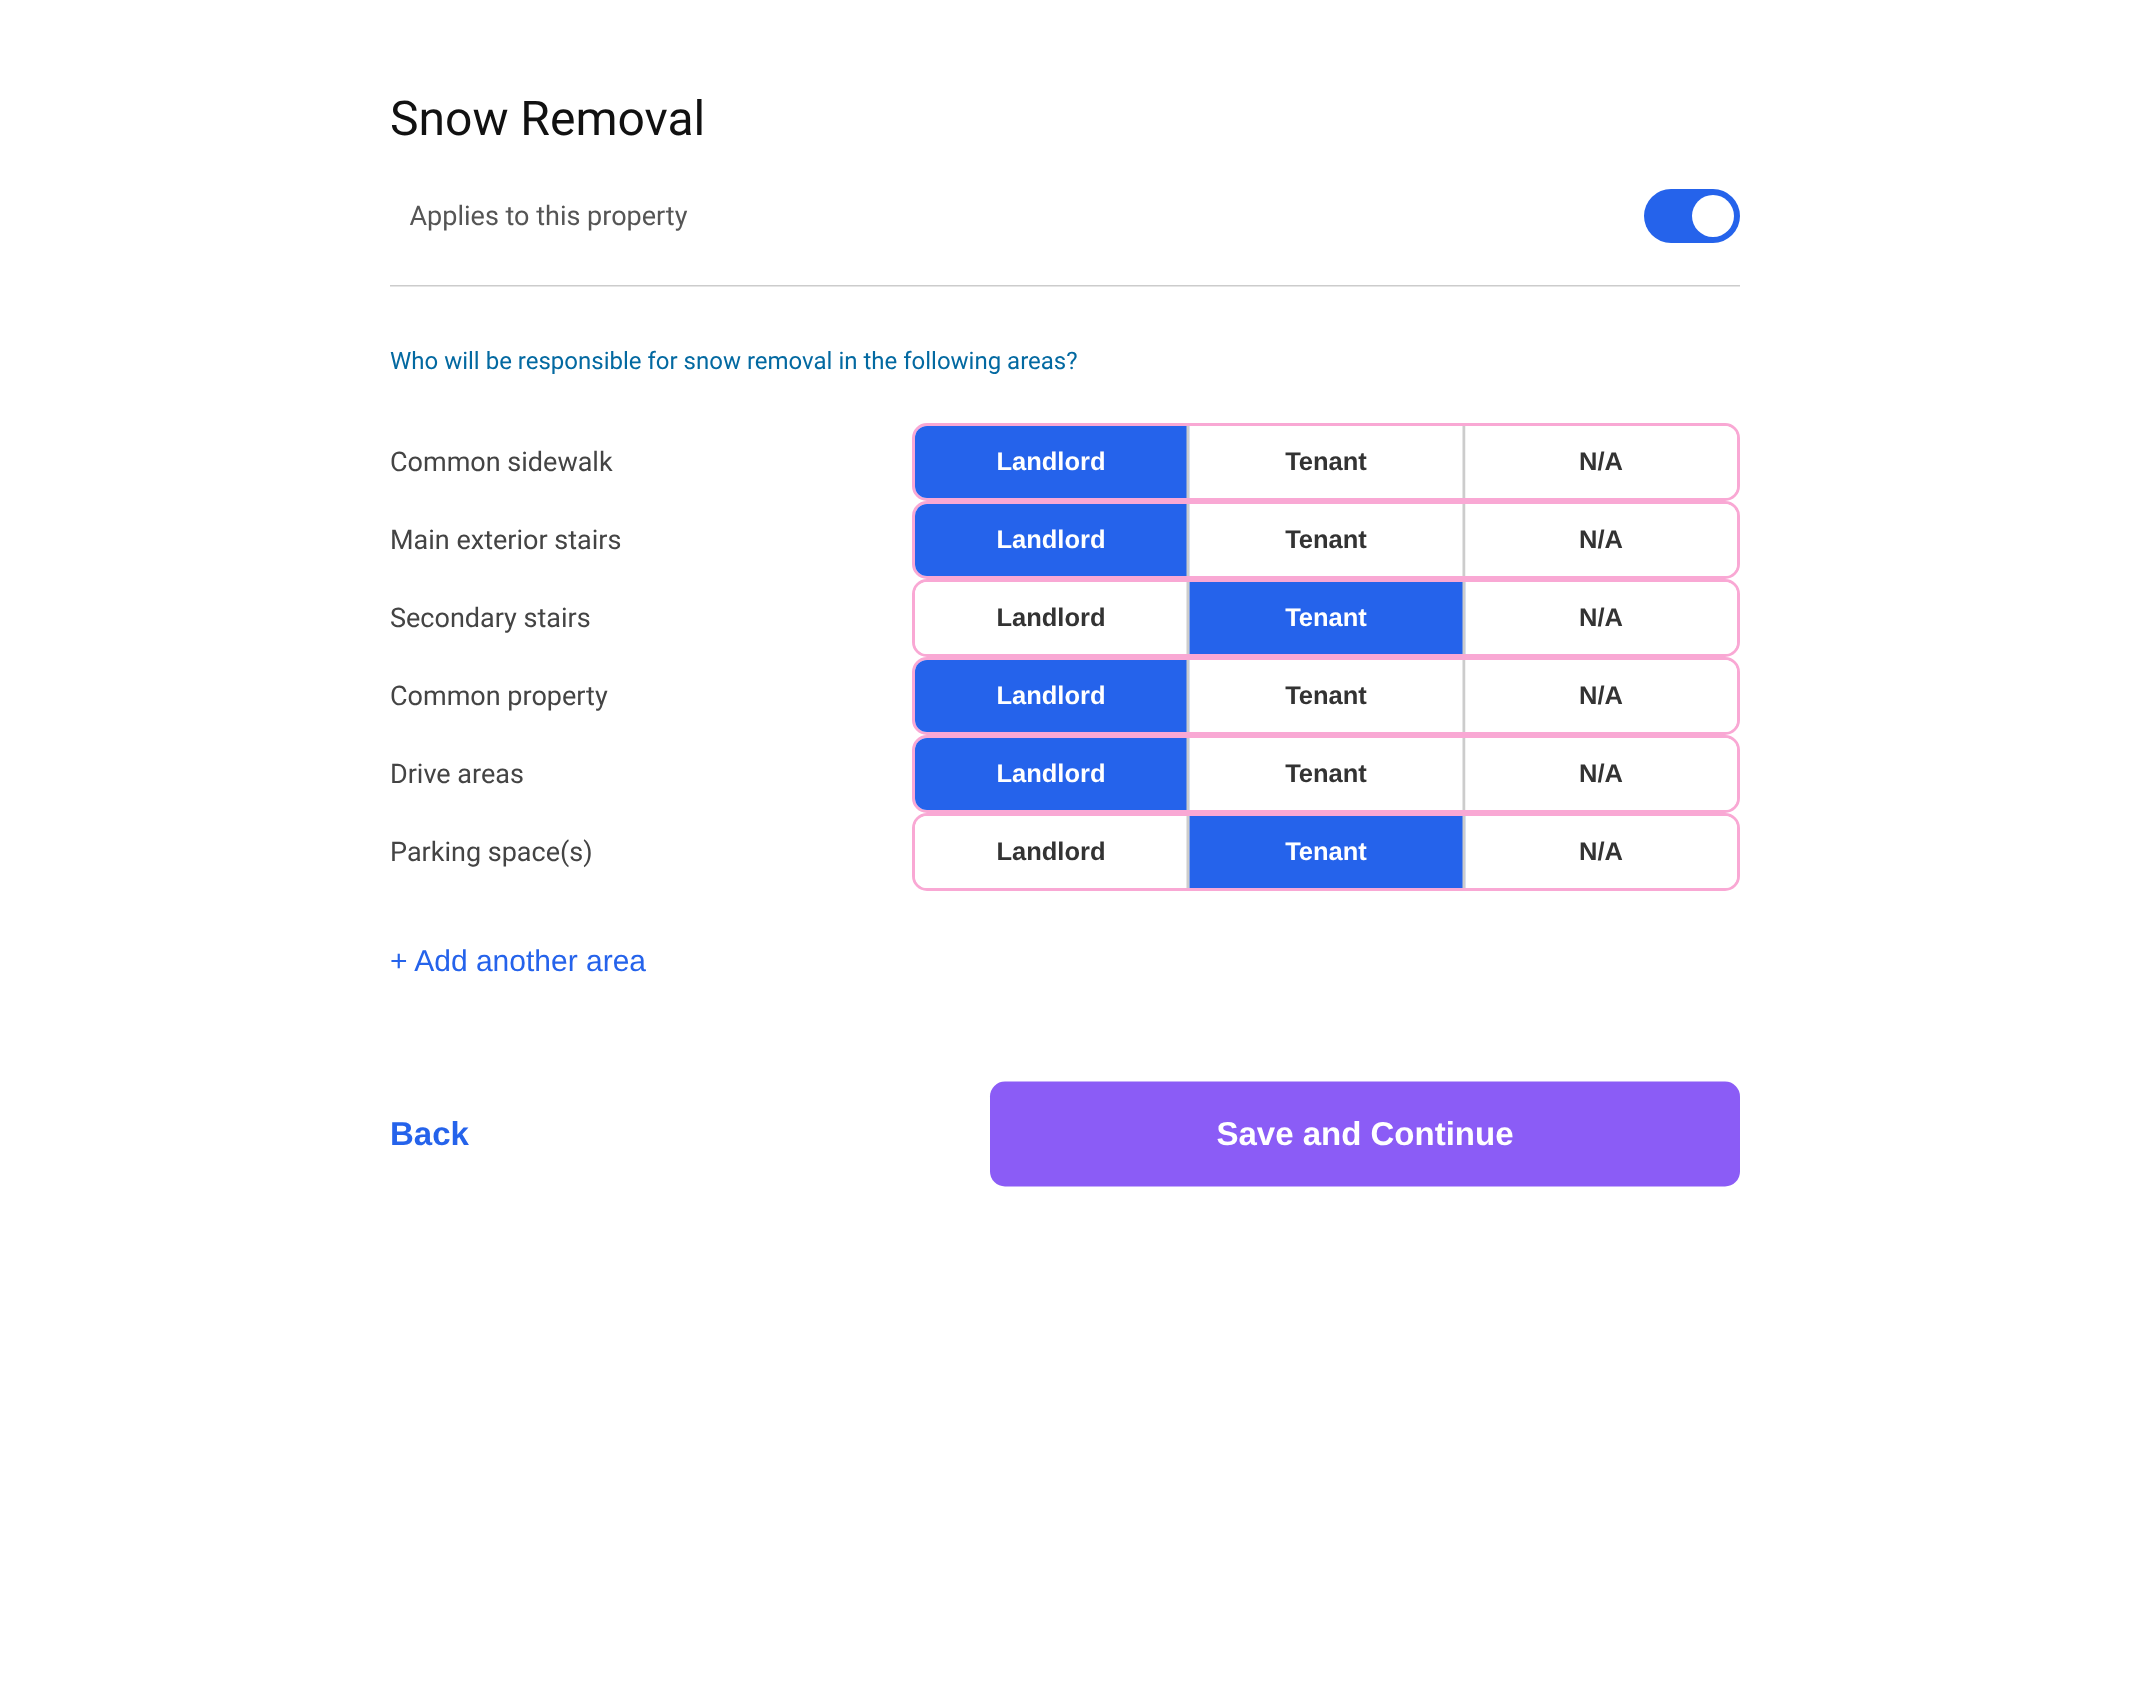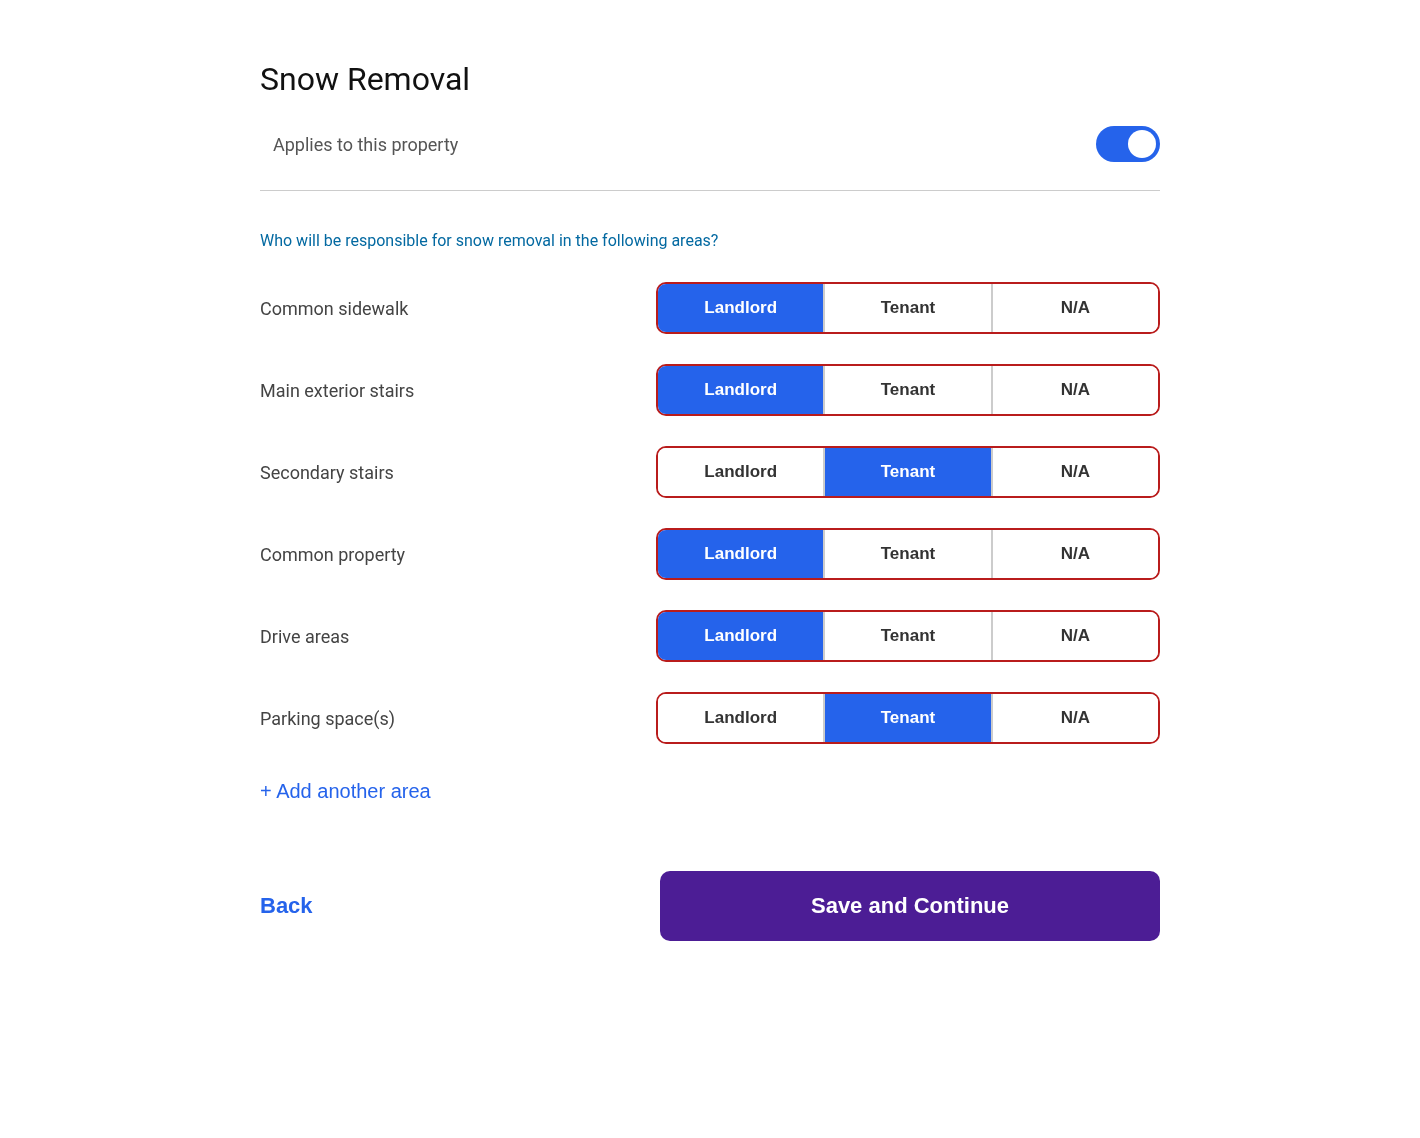--- a/index.html
+++ b/index.html
@@ -74,42 +74,42 @@
 
     .question {
       font-size: 16px;
       color: #0369a1;
       margin-bottom: 32px;
     }
 
     .areas-list {
       display: flex;
       flex-direction: column;
-      gap: 30px;
+      gap: 0;
       margin-bottom: 36px;
     }
 
     .area-row {
       display: flex;
       align-items: center;
       justify-content: space-between;
     }
 
     .area-label {
       font-size: 18px;
       color: #444444;
       width: 280px;
     }
 
     .responsibility-selector {
       display: flex;
-      border: 2px solid #b91c1c;
+      border: 2px solid #f9a8d4;
       border-radius: 10px;
       overflow: hidden;
-      width: 504px;
+      width: 552px;
     }
 
     .resp-btn {
       flex: 1;
       padding: 14px 0;
       font-size: 17px;
       font-weight: 700;
       text-align: center;
       cursor: pointer;
       background: #ffffff;
@@ -152,21 +152,21 @@
       font-size: 22px;
       font-weight: 700;
       color: #2563eb;
       background: none;
       border: none;
       cursor: pointer;
       padding: 0;
     }
 
     .save-btn {
-      background: #4c1d95;
+      background: #8b5cf6;
       color: #ffffff;
       font-size: 22px;
       font-weight: 700;
       padding: 22px 80px;
       border: none;
       border-radius: 10px;
       cursor: pointer;
       width: 500px;
     }
   </style>

